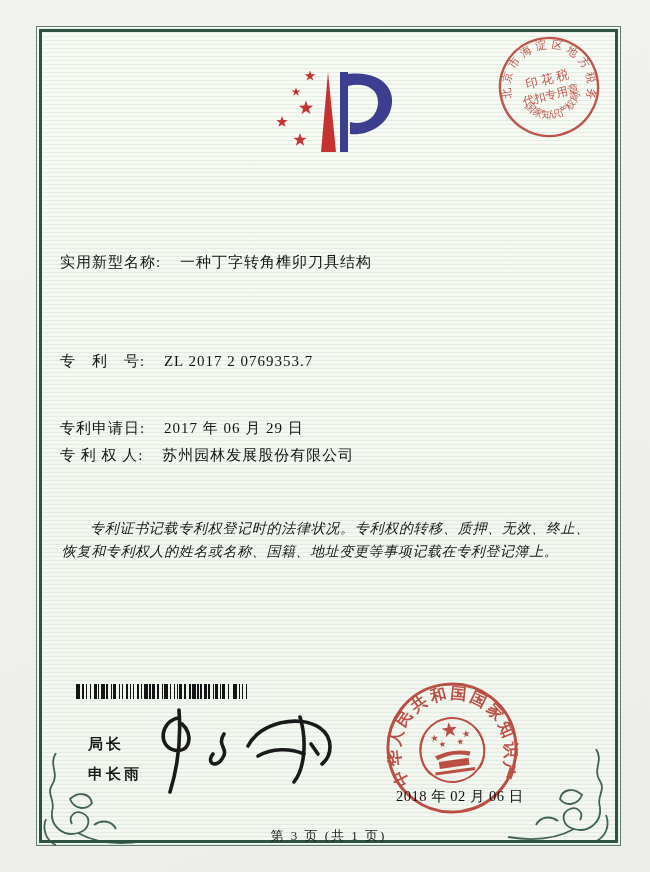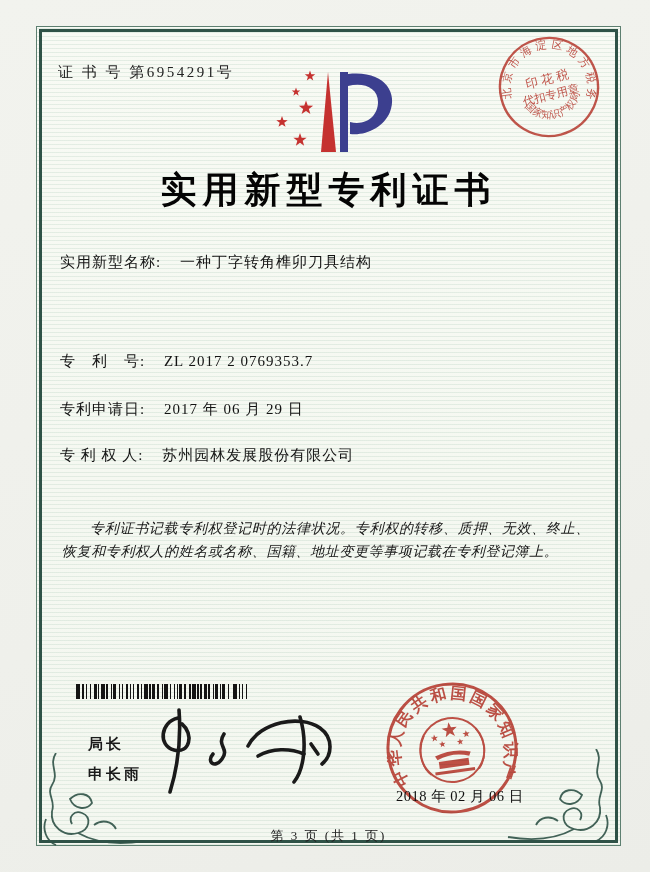--- a/index.html
+++ b/index.html
@@ -63,21 +63,20 @@
 </style>
 </head>
 <body>
 
 <div class="page">
 
   <div class="frame-outer">
     <div class="frame-inner"></div>
   </div>
 
-  <div class="abs cert-no">证 书 号 第6954291号</div>
 
   <svg class="abs logo" width="140" height="114" viewBox="0 0 140 114">
     <defs>
       <path id="star" d="M0,-10 L2.35,-3.24 L9.51,-3.09 L3.8,1.24 L5.88,8.09 L0,4 L-5.88,8.09 L-3.8,1.24 L-9.51,-3.09 L-2.35,-3.24 Z"></path>
     </defs>
     <g>
       <use href="#star" fill="var(--logo-red,#c53230)" transform="translate(44,32) scale(0.55)"></use>
       <use href="#star" fill="var(--logo-red,#c53230)" transform="translate(30,48) scale(0.45)"></use>
       <use href="#star" fill="var(--logo-red,#c53230)" transform="translate(40,64) scale(0.75)"></use>
       <use href="#star" fill="var(--logo-red,#c53230)" transform="translate(16,78) scale(0.6)"></use>
@@ -96,31 +95,30 @@
     <text font-size="11" fill="var(--seal-red,#bf3a30)">
       <textPath href="#taxTop" startOffset="20" textLength="160">北京市海淀区地方税务局</textPath>
     </text>
     <text font-size="10" fill="var(--seal-red,#bf3a30)">
       <textPath href="#taxBot" startOffset="2" textLength="70">国家知识产权局</textPath>
     </text>
     <text x="53" y="49" text-anchor="middle" font-size="12.5" fill="var(--seal-red,#bf3a30)">印 花 税</text>
     <text x="53" y="65" text-anchor="middle" font-size="11.5" fill="var(--seal-red,#bf3a30)">代扣专用章</text>
   </svg>
 
-  <div class="abs title">实用新型专利证书</div>
 
   <div class="abs field" style="top:253px">
     <span class="lab">实用新型名称:</span>
     <span>一种丁字转角榫卯刀具结构</span>
   </div>
   <div class="abs field" style="top:352px">
     <span class="lab">专　利　号:</span>
     <span>ZL 2017 2 0769353.7</span>
   </div>
-  <div class="abs field" style="top:400px">
+  <div class="abs field" style="top:419px">
     <span class="lab">专利申请日:</span>
     <span>2017 年 06 月 29 日</span>
   </div>
   <div class="abs field" style="top:446px">
     <span class="lab">专 利 权 人:</span>
     <span>苏州园林发展股份有限公司</span>
   </div>
 
   <div class="paras">
     <p>专利证书记载专利权登记时的法律状况。专利权的转移、质押、无效、终止、恢复和专利权人的姓名或名称、国籍、地址变更等事项记载在专利登记簿上。</p>

